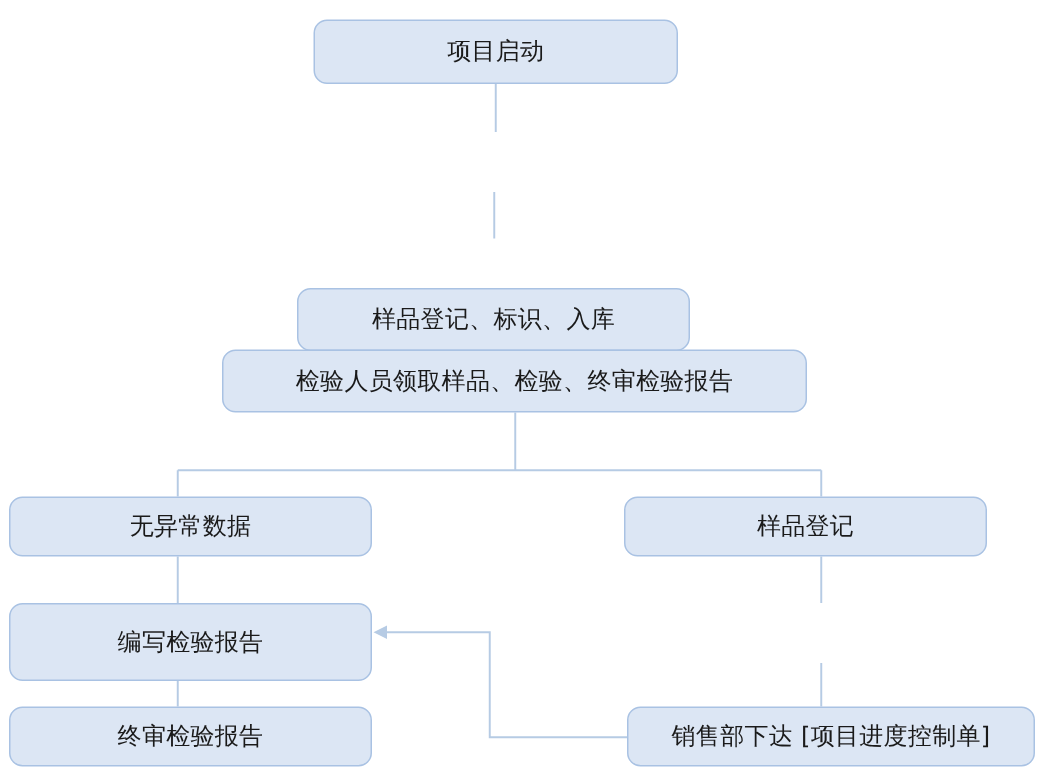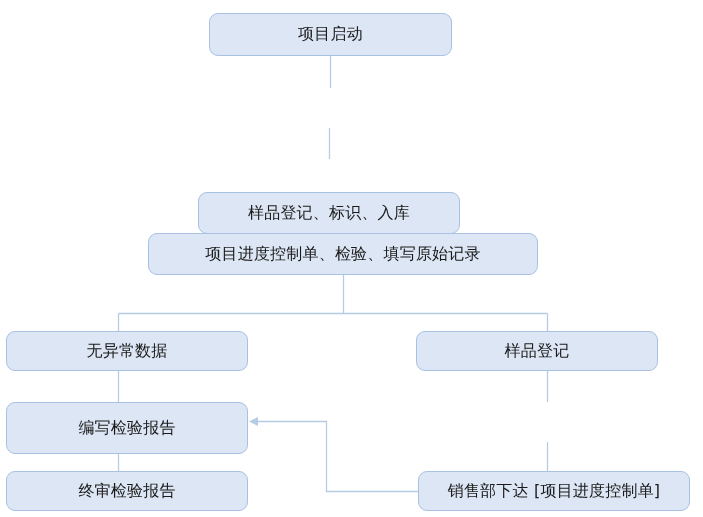--- a/index.html
+++ b/index.html
@@ -81,21 +81,21 @@
   <div class="node" style="left:209px; top:13px; width:243px; height:43px;">
     <span class="node-label">项目启动</span>
   </div>
 
 
   <div class="node" style="left:198px; top:159px; width:262px; height:42px;margin-top:33px;">
     <span class="node-label">样品登记、标识、入库</span>
   </div>
 
   <div class="node" style="left:148px; top:233px; width:390px; height:42px;">
-    <span class="node-label">项目进度控制单、检验、填写原始记录</span>
+    <span class="node-label">检验人员领取样品、检验、终审检验报告</span>
   </div>
 
   <div class="node" style="left:6px; top:331px; width:242px; height:40px;">
     <span class="node-label">无异常数据</span>
   </div>
 
   <div class="node" style="left:416px; top:331px; width:242px; height:40px;">
     <span class="node-label">样品登记</span>
   </div>
 

